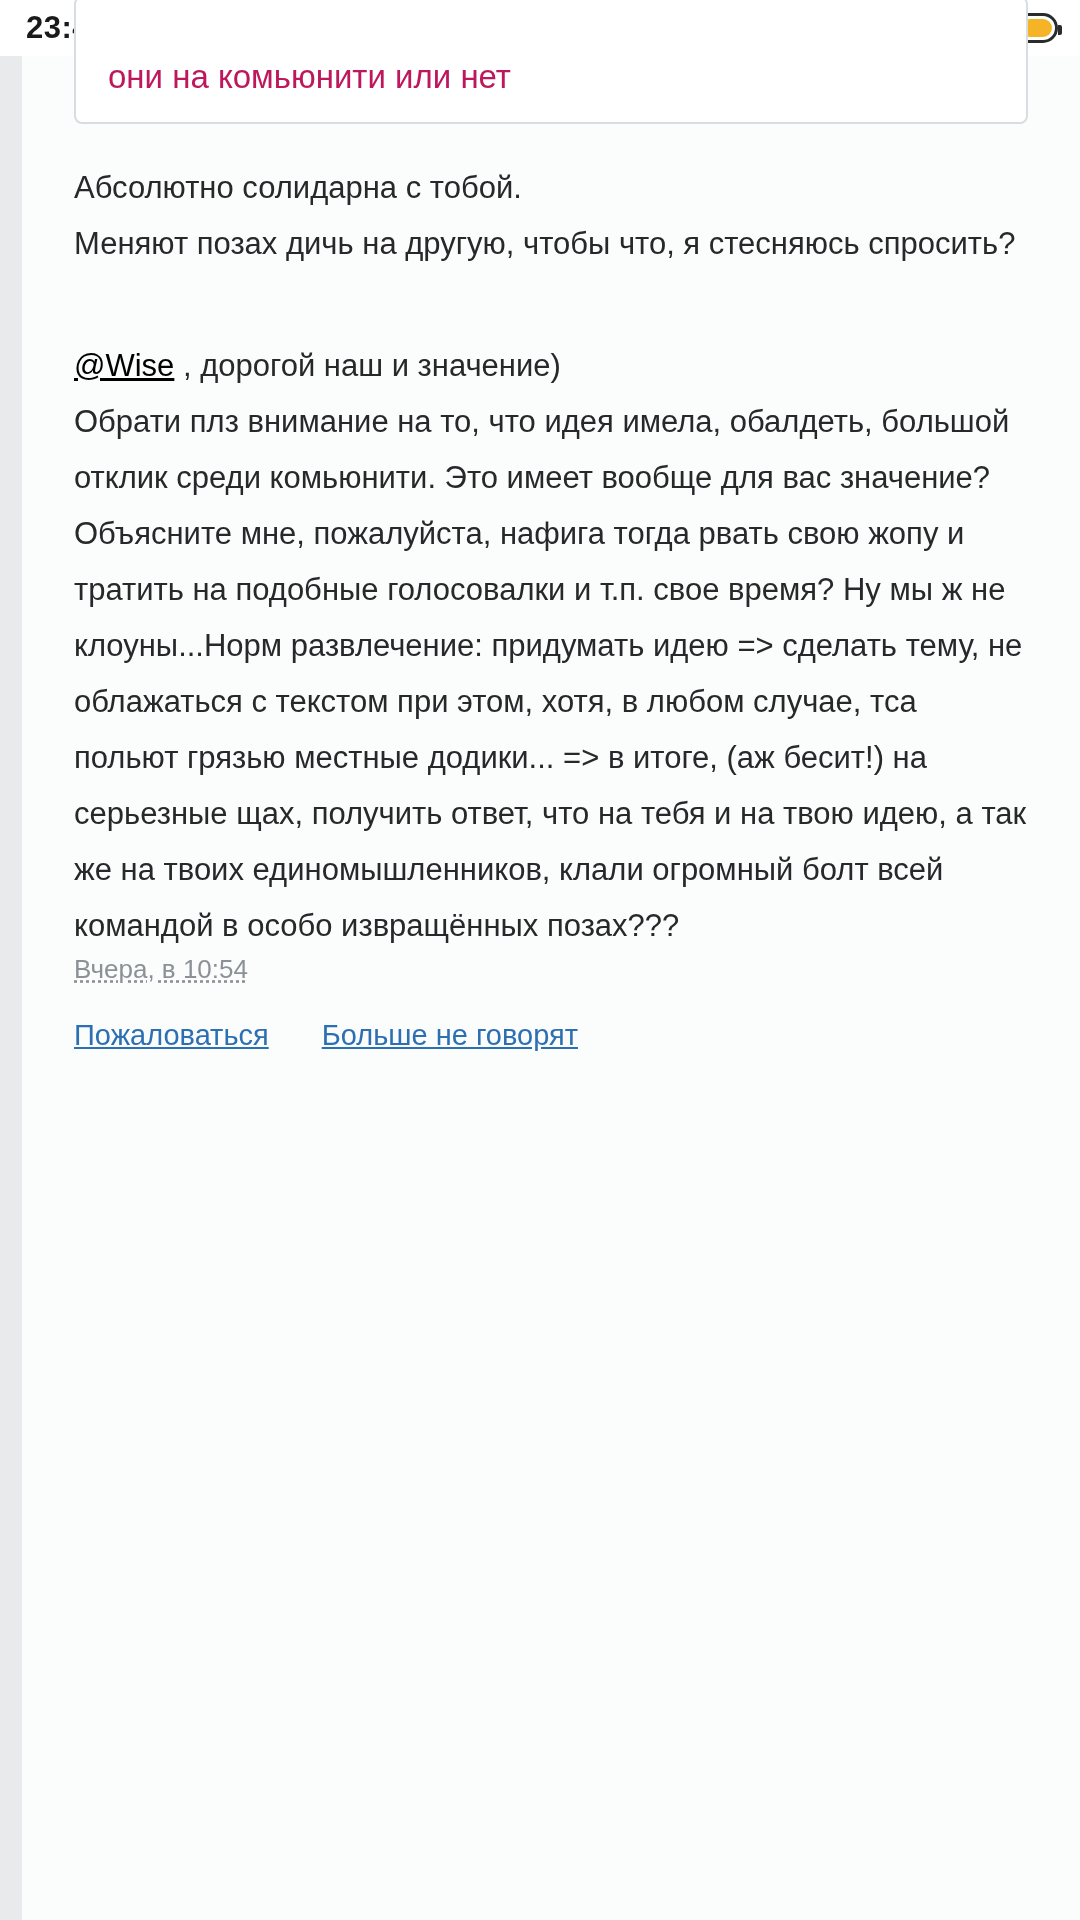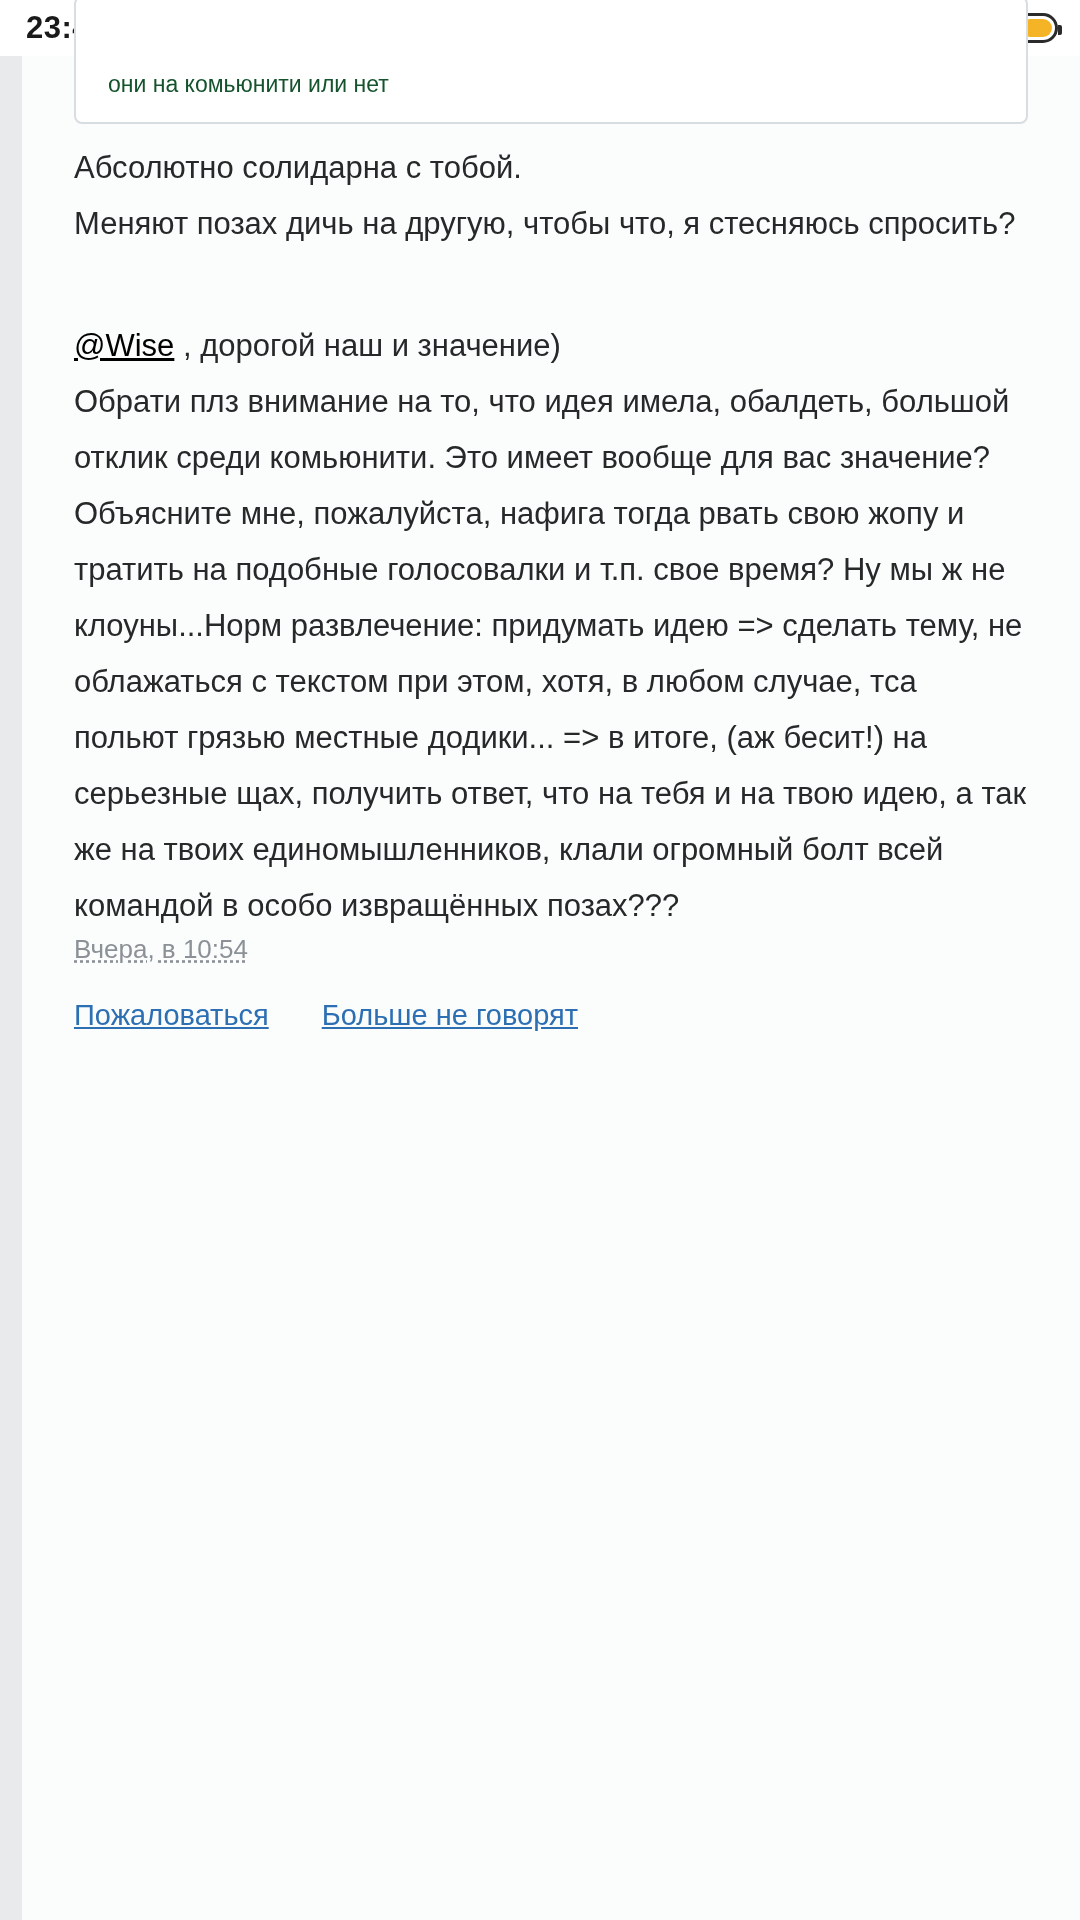--- a/index.html
+++ b/index.html
@@ -131,27 +131,27 @@
     margin-top: -60px;
     border: 2px solid #d7dde1;
     border-radius: 8px;
     background: #ffffff;
     padding: 20px 28px 22px 32px;
     min-height: 128px;
     display: flex;
     align-items: flex-end;
   }
   .quote-text {
-    font-size: 23px;
+    font-size: 33px;
     line-height: 1.35;
-    color: #14532d;
+    color: #be185d;
   }
 
   .msg-body {
-    padding-top: 16px;
+    padding-top: 36px;
   }
   .para {
     font-size: 31px;
     line-height: 56px;
     color: #26282a;
     word-wrap: break-word;
   }
   .spacer-lg { height: 66px; }
 
   .mention {

